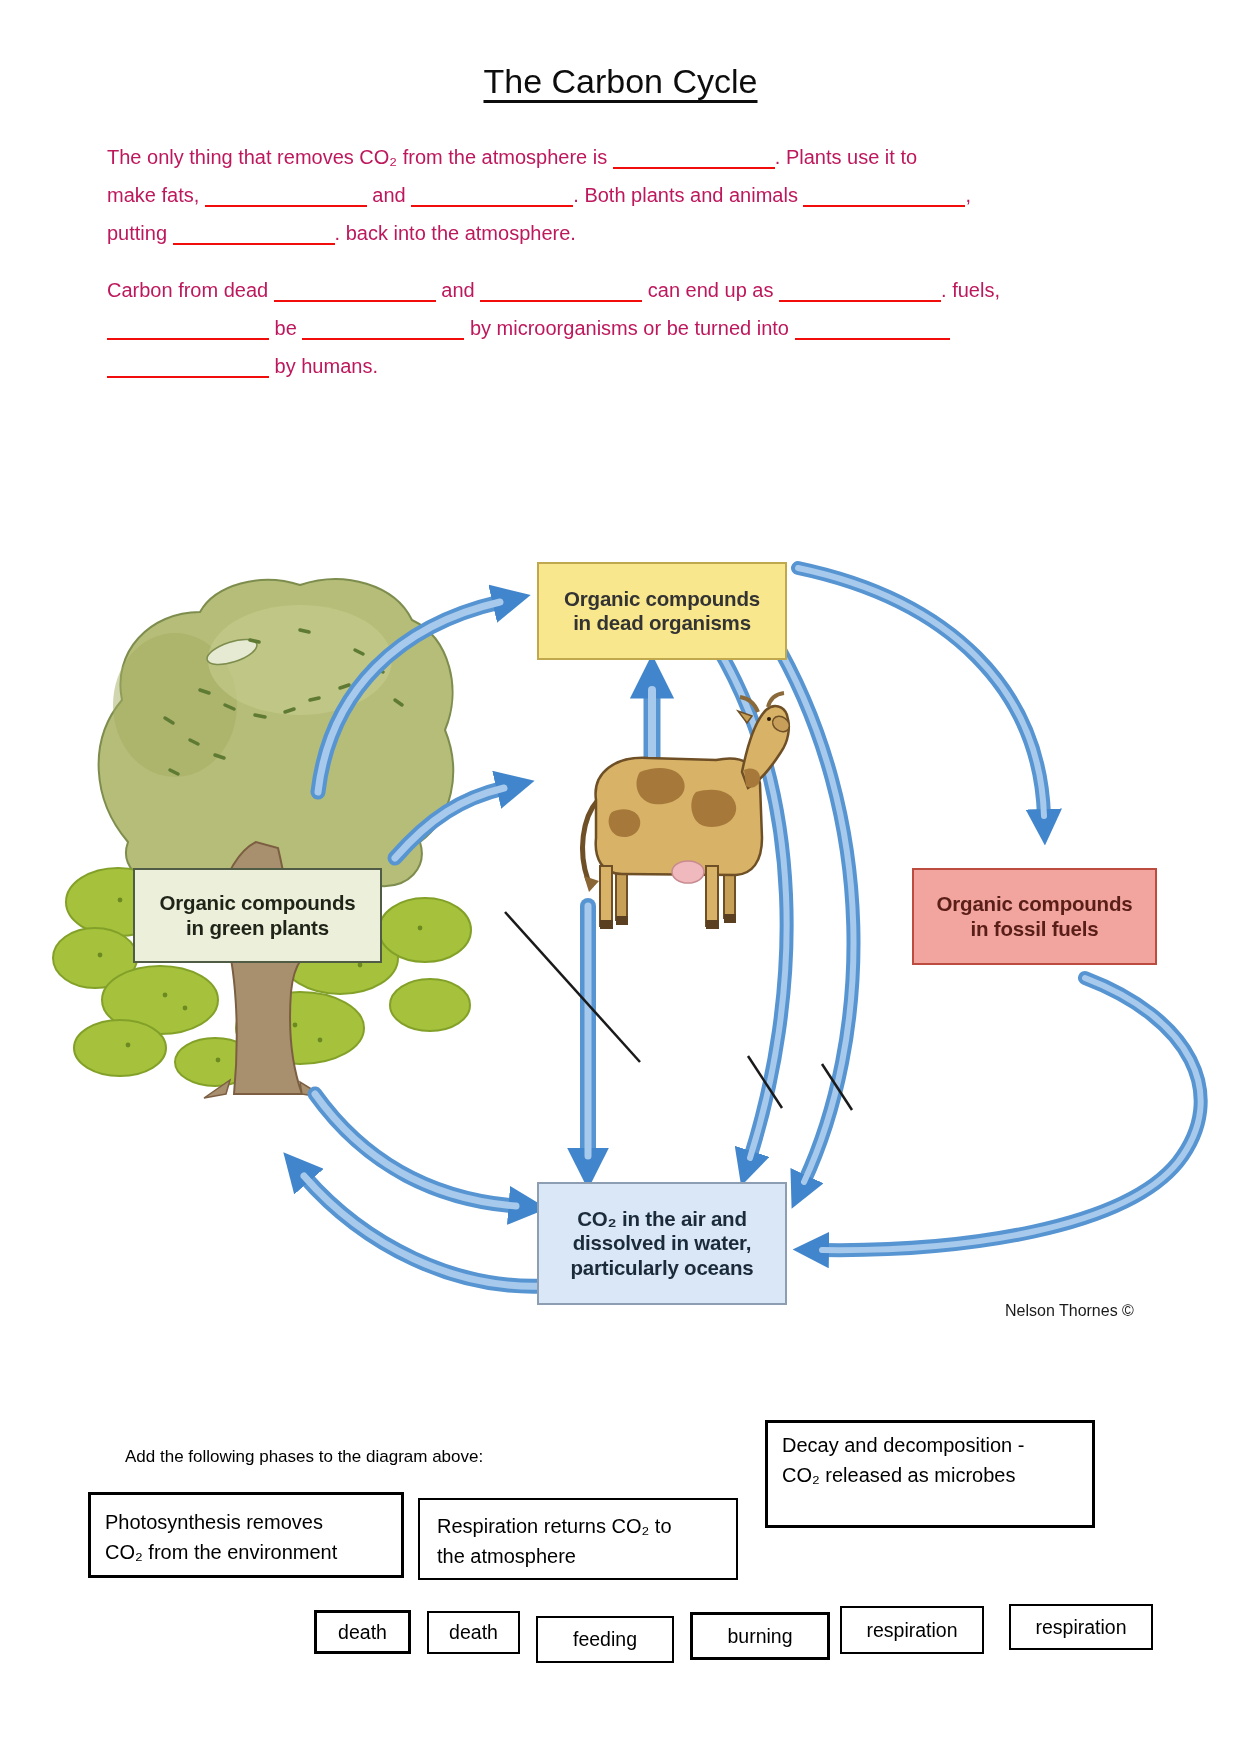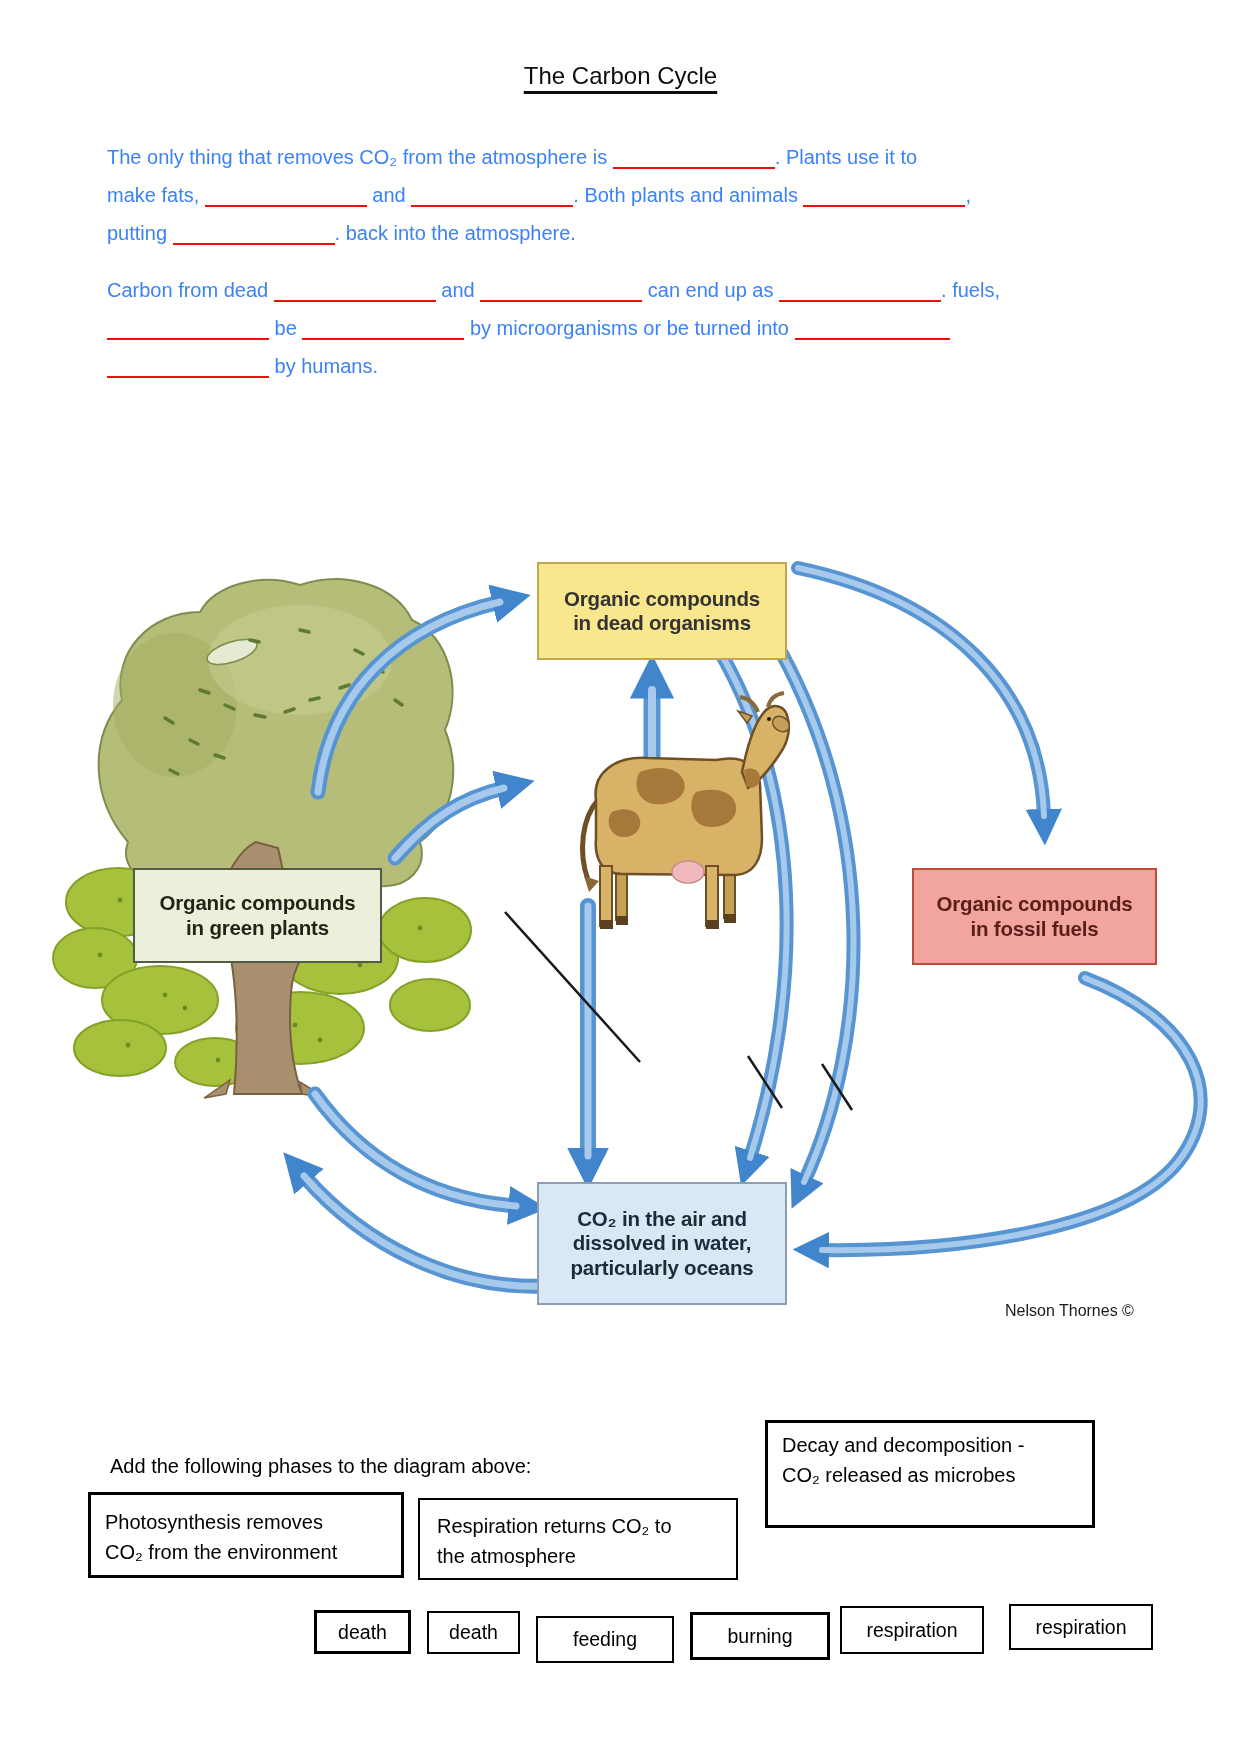--- a/index.html
+++ b/index.html
@@ -1,41 +1,41 @@
 <!DOCTYPE html>
 <html><head>
 <meta charset="utf-8">
 <style>
   * { box-sizing: border-box; margin: 0; padding: 0; }
   html,body { background:#fff; }
   body { width:1241px; height:1754px; font-family:"Liberation Sans", sans-serif; color:#000; }
   .page { position:relative; width:1241px; height:1754px; overflow:hidden; background:#fff; }
 
   .title { position:absolute; top:62px; left:0; width:100%; text-align:center;
-           font-size:24px; font-weight:400; color:#0d0d0d;
+           font-size:34px; font-weight:400; color:#0d0d0d;
            text-decoration:underline; text-decoration-thickness:3px; text-underline-offset:7px; }
 
-  .para { position:absolute; left:107px; font-size:20px; color:#3b82f6; }
+  .para { position:absolute; left:107px; font-size:20px; color:#be185d; }
   #para0 { top:140px; }
   #para1 { top:273px; }
   .para .line { height:38px; line-height:34px; white-space:nowrap; }
   .blank { display:inline-block; height:1em; border-bottom:2px solid #f20d0d; vertical-align:-5px; }
 
   .diagram-svg { position:absolute; left:0; top:0; width:1241px; height:1754px; }
 
   .dbox { position:absolute; display:flex; flex-direction:column; align-items:center; justify-content:center;
           text-align:left; font-weight:600; font-size:20.5px; line-height:1.18; letter-spacing:-0.2px; }
   .dead   { left:537px; top:562px;  width:250px; height:98px;  background:#f8e78c; border:2px solid #c0a84e; color:#333; }
   .plants { left:133px; top:868px;  width:249px; height:95px;  background:#ecf0db; border:2px solid #515c46; color:#1f2418; }
   .fossil { left:912px; top:868px;  width:245px; height:97px;  background:#f1a59e; border:2px solid #bc4b40; color:#5a1e19; }
   .co2    { left:537px; top:1182px; width:250px; height:123px; background:#d9e7f7; border:2px solid #8d9eb2; color:#1c2b3a; }
 
   .credit { position:absolute; left:1005px; top:1302px; font-size:16px; color:#1a1a1a; }
 
-  .instruction { position:absolute; left:110px; top:1447px; font-size:20px;margin-top:8px; }
+  .instruction { position:absolute; left:125px; top:1447px; font-size:17px; }
 
   .phrase-row, .word-row { position:absolute; left:0; top:0; width:100%; height:100%; pointer-events:none; }
   .phrase-row > *, .word-row > * { pointer-events:auto; }
 
   .phrase-box { position:absolute; border:2px solid #000; background:#fff; font-size:20px; line-height:1.5; padding:8px 14px; }
   .phrase-box:nth-child(1){ left:88px;  top:1492px; width:316px; height:86px;  border-width:3px; padding-top:12px; }
   .phrase-box:nth-child(2){ left:418px; top:1498px; width:320px; height:82px;  padding-top:11px; padding-left:17px; }
   .phrase-box:nth-child(3){ left:765px; top:1420px; width:330px; height:108px; border-width:3px; padding-top:7px; }
 
   .word-box { position:absolute; border:2px solid #000; background:#fff; display:flex; align-items:center;

